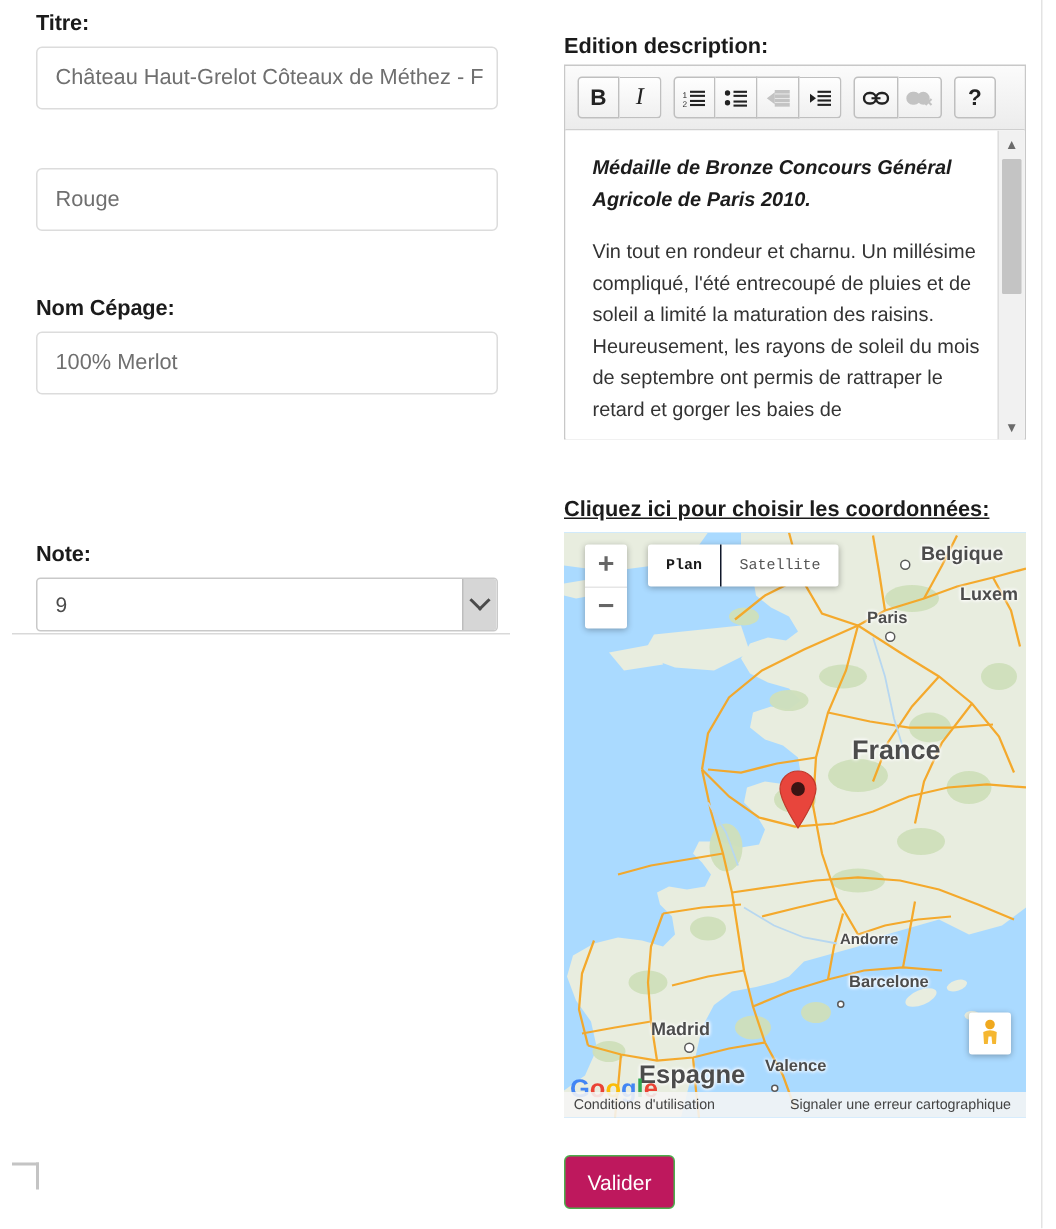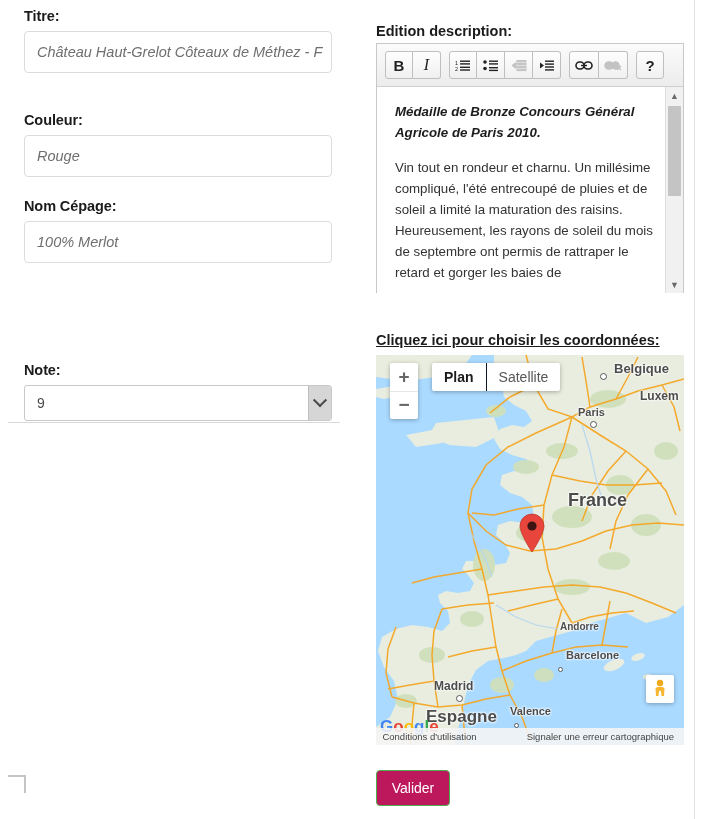--- a/index.html
+++ b/index.html
@@ -23,21 +23,21 @@
     width: 308px; height: 42px;
     border: 1px solid #dcdcdc; border-radius: 4px;
     background: #fff;
     padding: 0 12px;
     font-size: 14.5px; color: #6f6f6f;
     font-family: "Liberation Sans", sans-serif;
     line-height: 40px;
     white-space: nowrap; overflow: hidden;
     display: block;
   }
-  .input-wrap { position: relative; width: 356px; font-style: italic; }
+  .input-wrap { position: relative; width: 356px; }
   .spinner {
     position: absolute; right: 10px; top: 9px;
     width: 16px; height: 24px;
     border: 1px solid #b4b4b4; border-radius: 2px;
     background: linear-gradient(#fdfdfd, #ededed);
     display: flex; flex-direction: column;
   }
   .spinner .sp-half {
     flex: 1; display: flex; align-items: center; justify-content: center;
   }
@@ -164,21 +164,21 @@
   }
   .zoom-ctl div:first-child { border-bottom: 1px solid #e6e6e6; }
   .maptype-ctl {
     position: absolute; left: 56px; top: 8px;
     height: 28px; background: #fff; border-radius: 2px;
     box-shadow: 0 1px 4px rgba(0,0,0,.3);
     display: flex; align-items: stretch;
   }
   .maptype-ctl span {
     display: flex; align-items: center; padding: 0 12px;
-    font-size: 14px; color: #565656;
+    font-size: 10px; color: #565656; font-family: Liberation Mono, monospace;
   }
   .maptype-ctl span.active { color: #1a1a1a; font-weight: bold; }
   .maptype-ctl span + span { border-left: 1px solid #0f172a; }
   .pegman {
     position: absolute; right: 10px; top: 320px;
     width: 28px; height: 28px; background: #fff; border-radius: 2px;
     box-shadow: 0 1px 4px rgba(0,0,0,.3);
     display: flex; align-items: center; justify-content: center;
   }
   .map-footer {
@@ -218,21 +218,20 @@
   <div class="left-col">
 
     <div class="field-group" style="top:8px;">
       <div class="field-label">Titre:</div>
       <div class="input-wrap">
         <div class="text-input">Château Haut-Grelot Côteaux de Méthez - F</div>
       </div>
     </div>
 
     <div class="field-group" style="top:112px;">
-      <div class="field-label">Couleur:</div>
       <div class="input-wrap">
         <div class="text-input">Rouge</div>
       </div>
     </div>
 
     <div class="field-group" style="top:198px;">
       <div class="field-label">Nom Cépage:</div>
       <div class="input-wrap">
         <div class="text-input">100% Merlot</div>
       </div>

